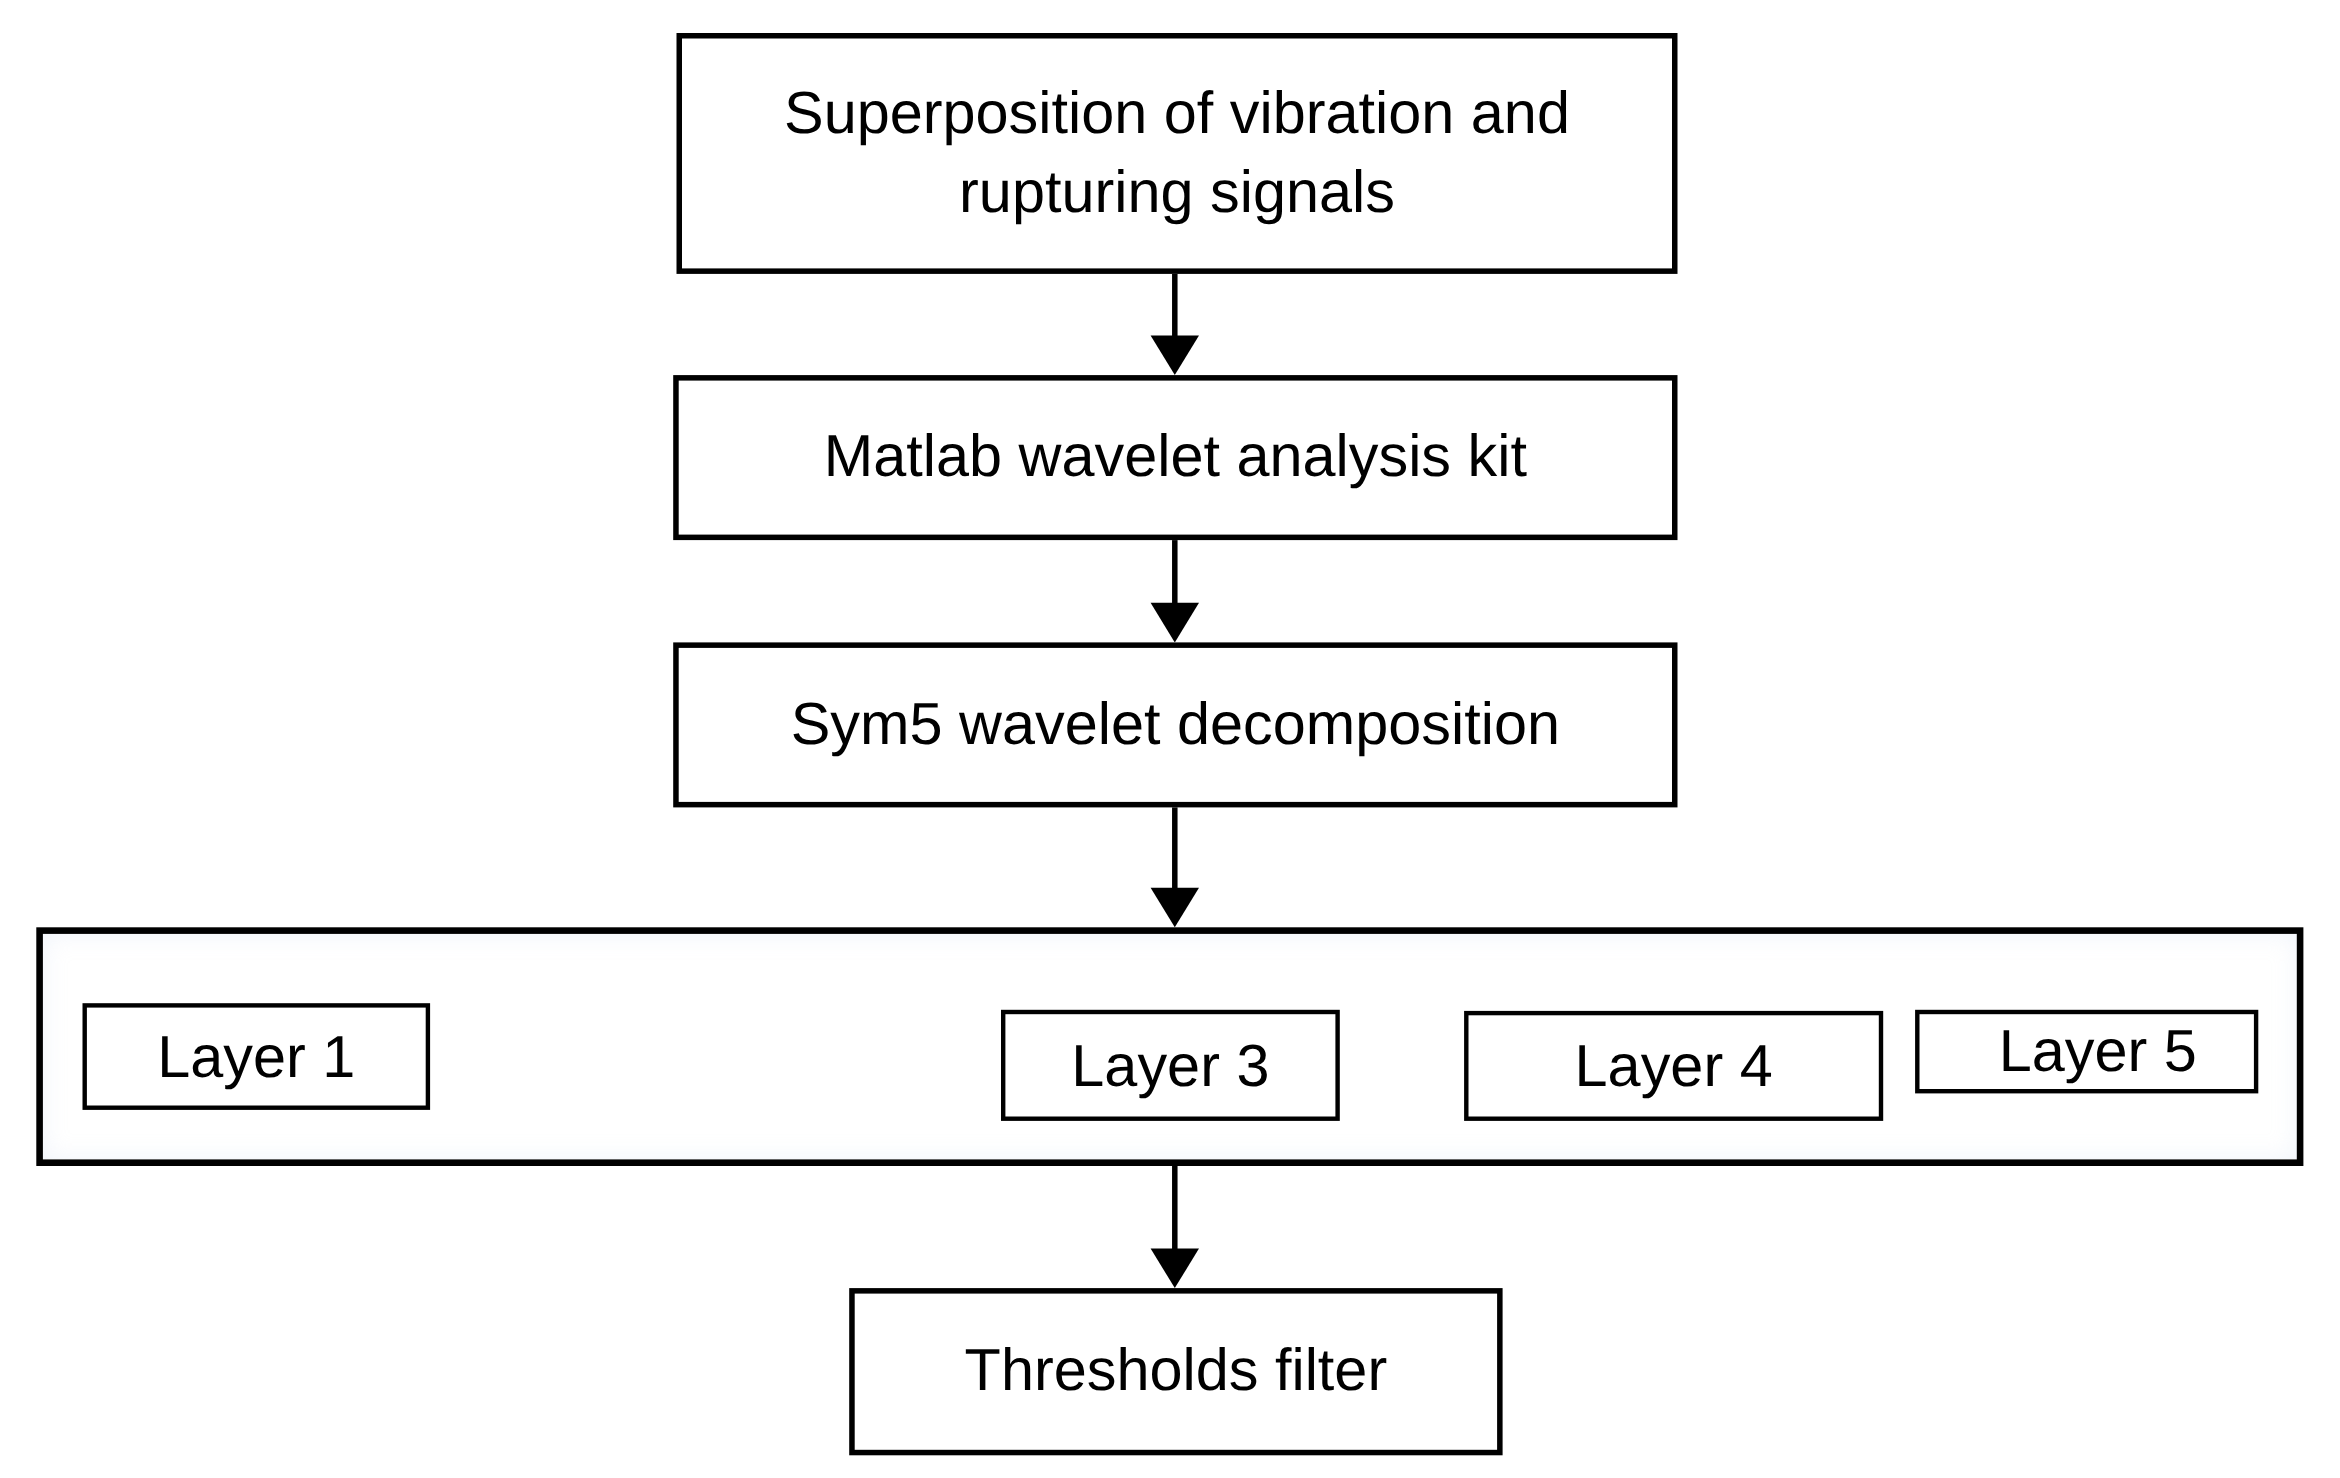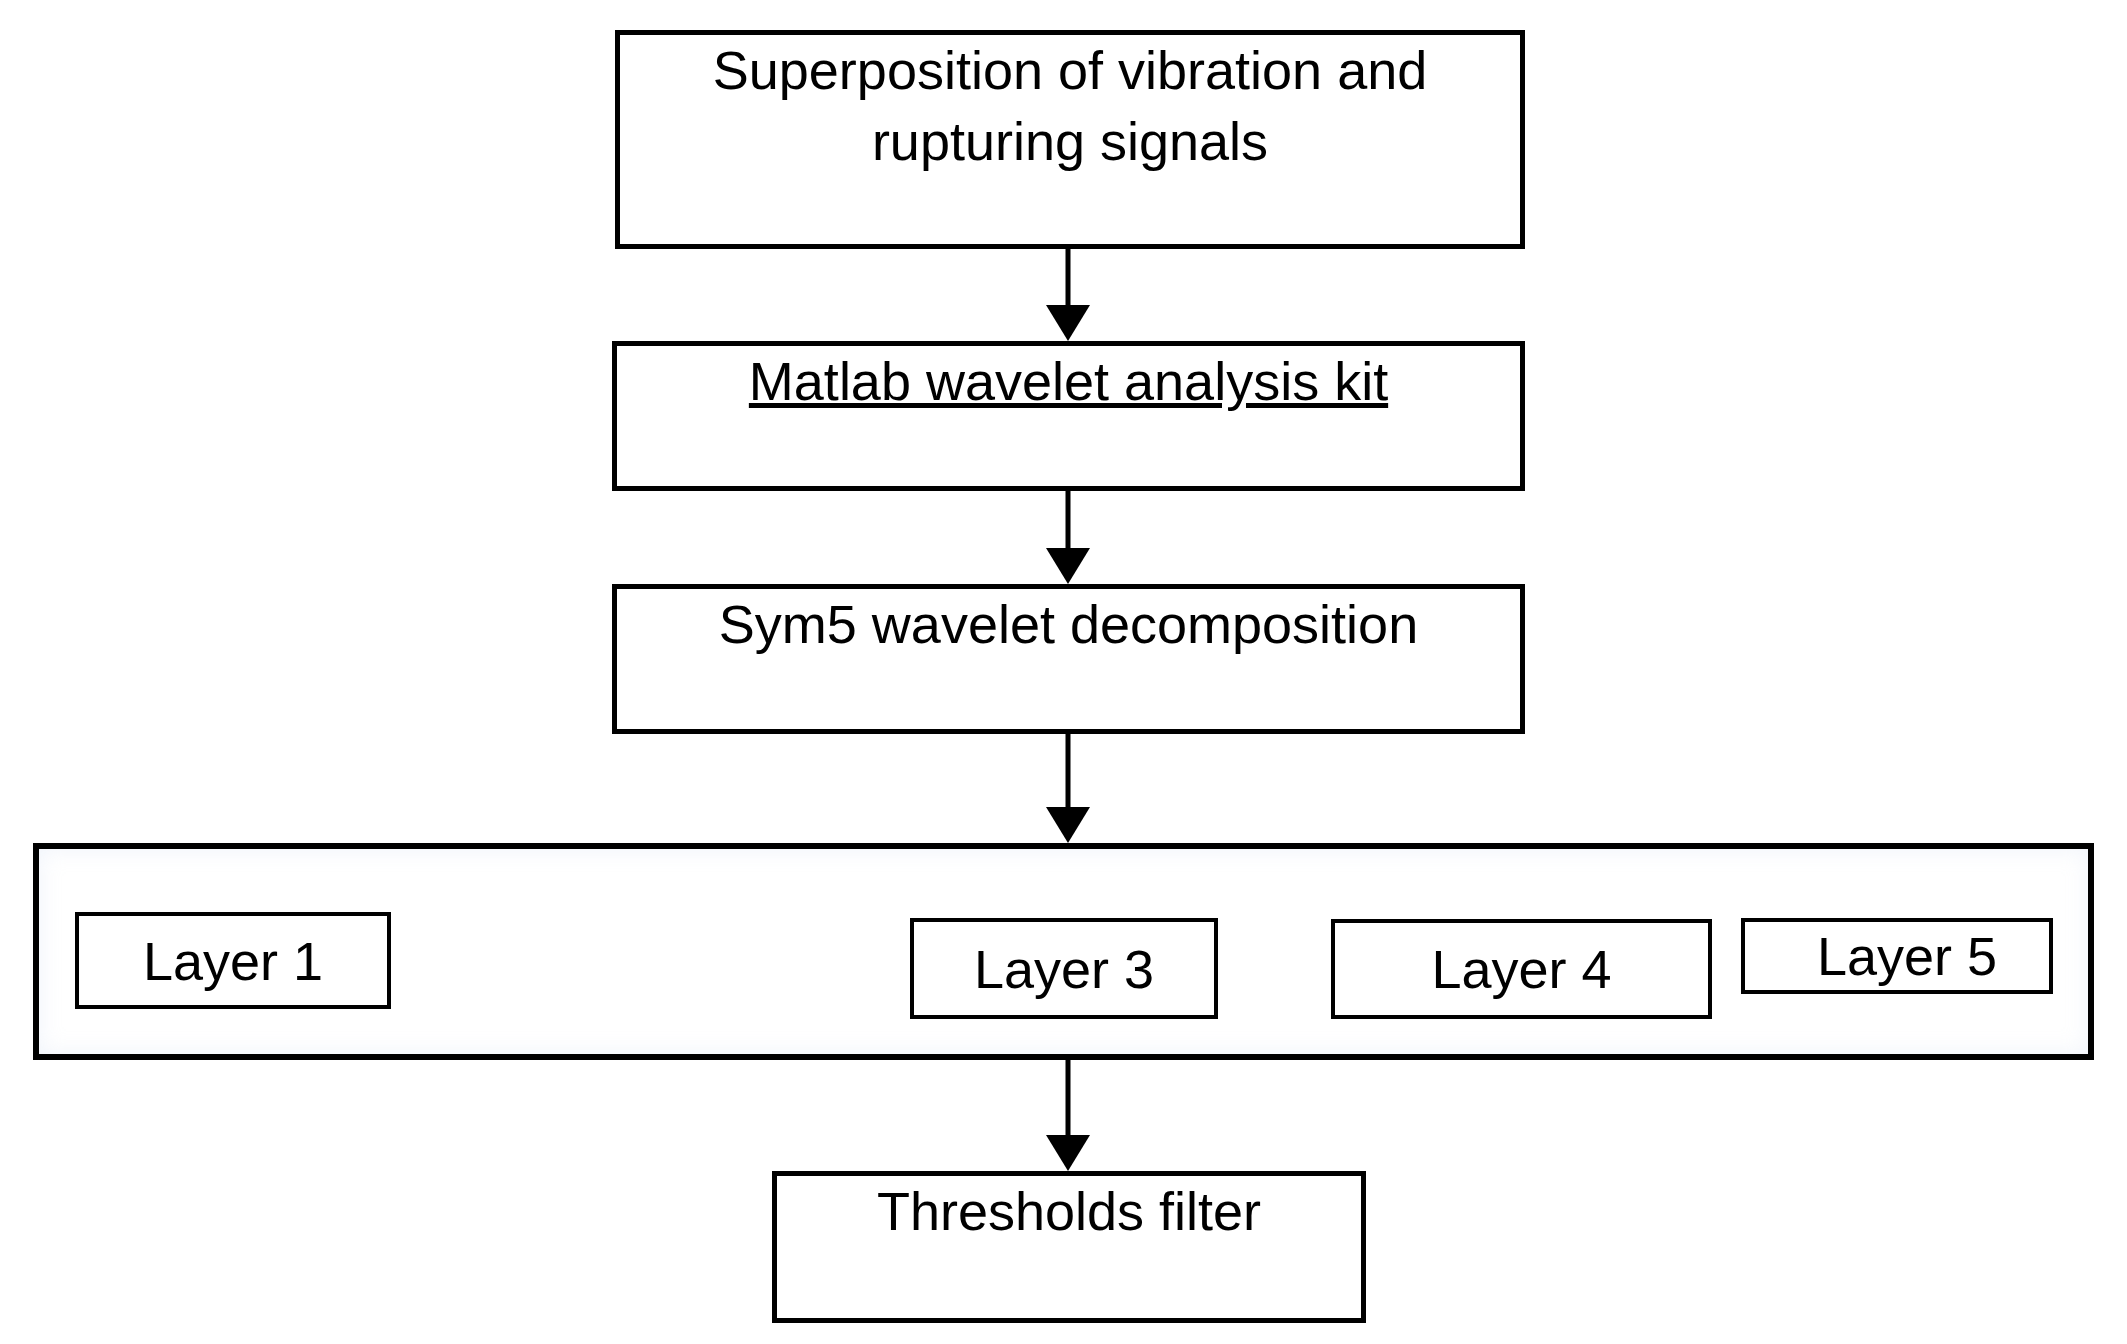--- a/index.html
+++ b/index.html
@@ -15,30 +15,31 @@
     font-family: "Liberation Sans", sans-serif;
     color: #000000;
     overflow: hidden;
   }
   .node {
     position: absolute;
     box-sizing: border-box;
     border: 5px solid #000000;
     background: #ffffff;
     display: flex;
+    align-items: center;
     justify-content: center;
     text-align: center;
   }
   .node .label {
     font-size: 54px;
     line-height: 1.32;
     color: #000000;
   }
   .node-superposition { left: 615px; top: 30px;  width: 910px; height: 219px; padding: 0 30px; }
-  .node-matlab        { left: 612px; top: 341px; width: 913px; height: 150px; text-decoration: underline; }
+  .node-matlab        { left: 612px; top: 341px; width: 913px; height: 150px; }
   .node-sym5          { left: 612px; top: 584px; width: 913px; height: 150px; }
   .node-thresholds    { left: 772px; top: 1171px; width: 594px; height: 152px; }
 
   .group-box {
     position: absolute;
     left: 33px; top: 843px;
     width: 2061px; height: 217px;
     box-sizing: border-box;
     border: 6px solid #000000;
     background: #ffffff;

